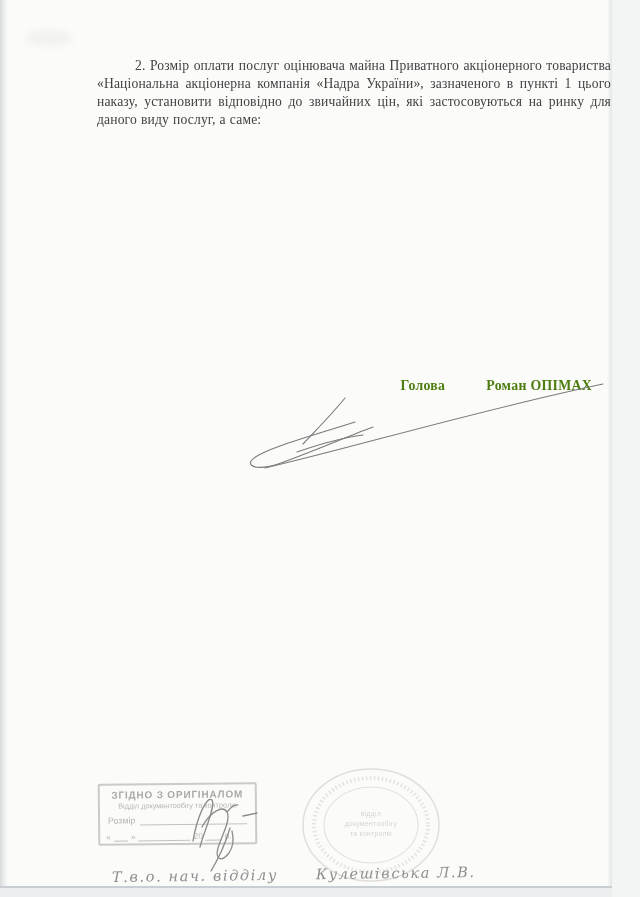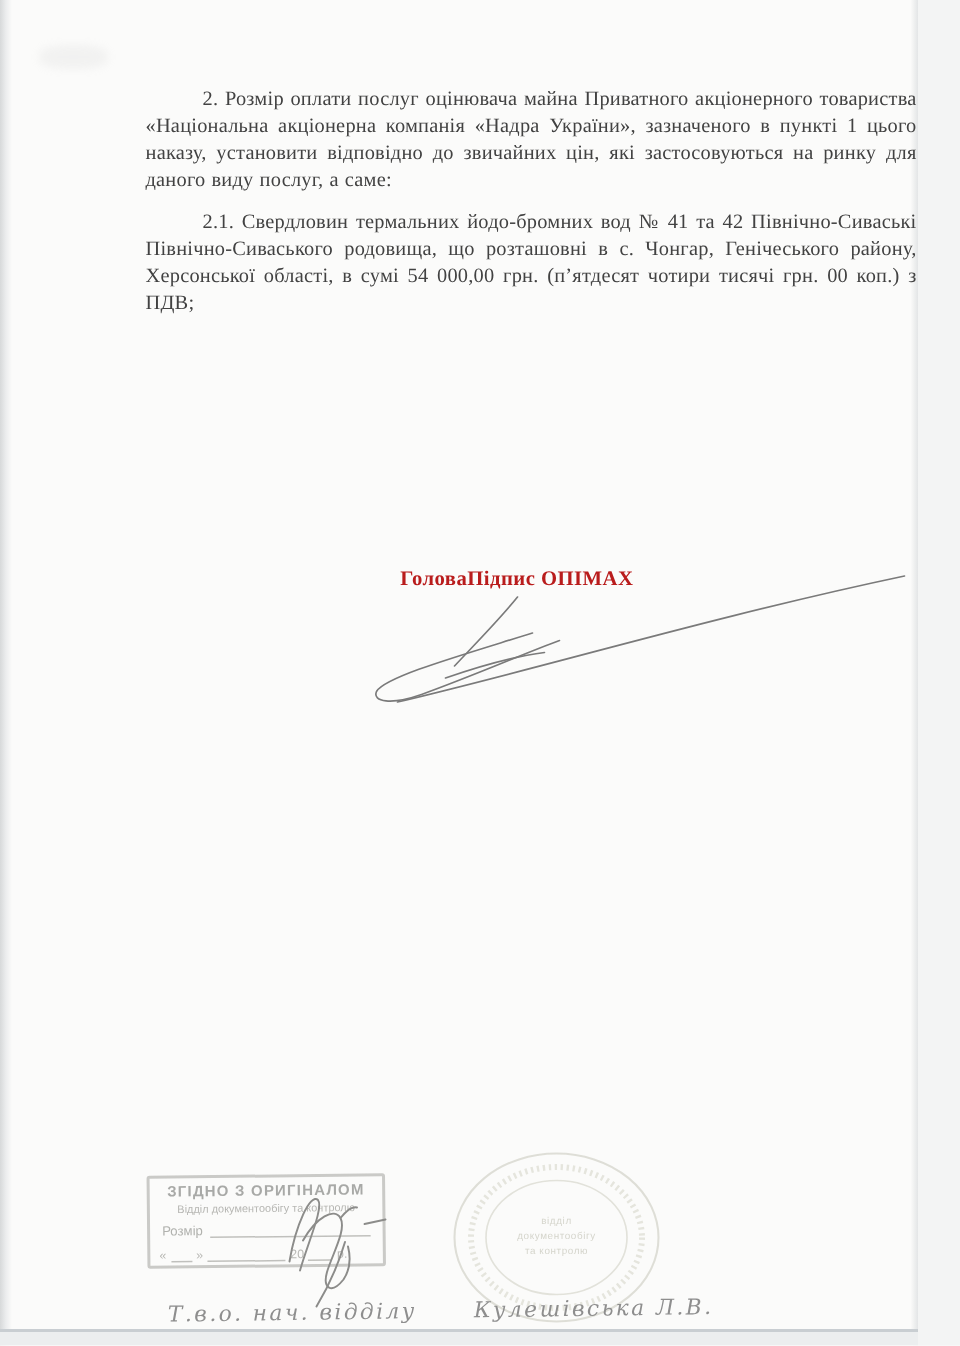--- a/index.html
+++ b/index.html
@@ -32,22 +32,22 @@
   .content { position:absolute; left:97px; top:57px; width:514px; }
   .para {
     font-size:13.6px; line-height:18px; text-align:justify;
     text-indent:38px; margin-bottom:10px; color:#424242;
     letter-spacing:0.15px; word-spacing:0.5px;
   }
 
   
   .sig-row {
     position:absolute; left:97px; top:378px; width:495px;
-    display:flex; justify-content:center;
-    font-weight:bold; font-size:13.8px; color:#b91c1c; letter-spacing:0.3px;
+    display:flex; justify-content:flex-end;
+    font-weight:bold; font-size:13.8px; color:#4d7c0f; letter-spacing:0.3px;gap:41px;
   }
 
   .sig-svg { position:absolute; left:235px; top:375px; }
   .sig-svg path { fill:none; stroke:#7a7a7a; stroke-width:1.1; stroke-linecap:round; }
 
   
   .stamp-box {
     position:absolute; left:98px; top:783px; width:159px; height:62px;
     border:2px solid #c6c6c3; border-radius:2px;
     color:#a9a9a5; transform:rotate(-0.6deg);
@@ -90,26 +90,25 @@
 </head>
 <body>
 
 <div class="page">
   <div class="left-edge"></div>
   <div class="right-edge"></div>
   <div class="artifact"></div>
 
   <div class="content">
     <p class="para">2. Розмір оплати послуг оцінювача майна Приватного акціонерного товариства «Національна акціонерна компанія «Надра України», зазначеного в пункті 1 цього наказу, установити відповідно до звичайних цін, які застосовуються на ринку для даного виду послуг, а саме:</p>
-    <p class="para">2.1. Свердловин термальних йодо-бромних вод № 41 та 42 Північно-Сиваські Північно-Сиваського родовища, що розташовні в с. Чонгар, Генічеського району, Херсонської області, в сумі 54 000,00 грн. (п’ятдесят чотири тисячі грн. 00 коп.) з ПДВ;</p>
   </div>
 
   <div class="sig-row">
     <span>Голова</span>
-    <span>Підпис ОПІМАХ</span>
+    <span>Роман ОПІМАХ</span>
   </div>
 
   <svg class="sig-svg" width="380" height="110" viewBox="0 0 380 110">
     <path d="M 30 93 C 120 72, 240 36, 368 9"></path>
     <path d="M 110 23 C 98 38, 82 54, 68 69"></path>
     <path d="M 120 47 C 72 62, 22 76, 16 86 C 13 93, 26 95, 46 88 C 82 75, 116 60, 138 52"></path>
     <path d="M 62 77 C 88 68, 112 62, 128 60"></path>
   </svg>
 
   <div class="stamp-box">

